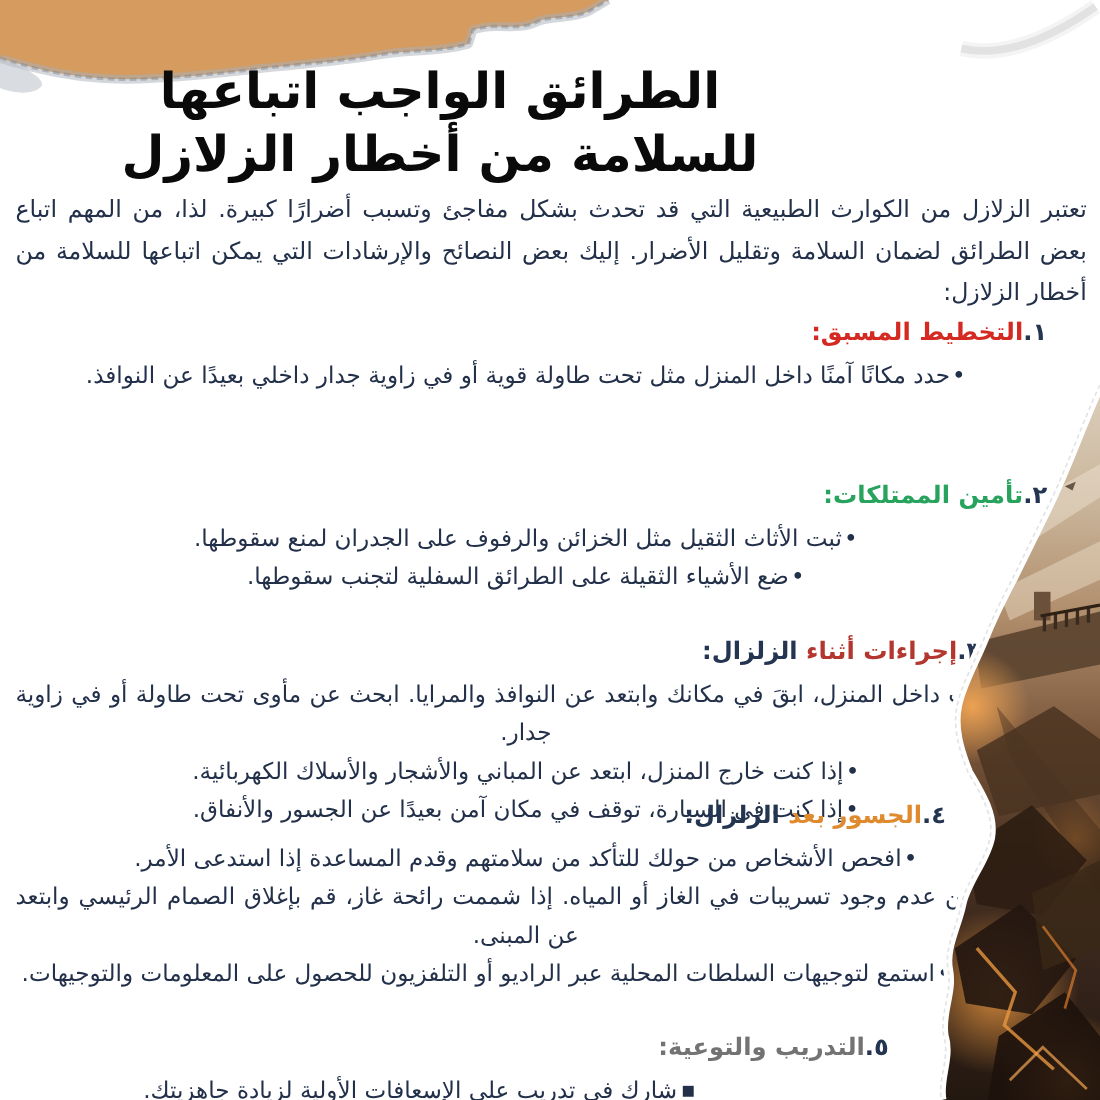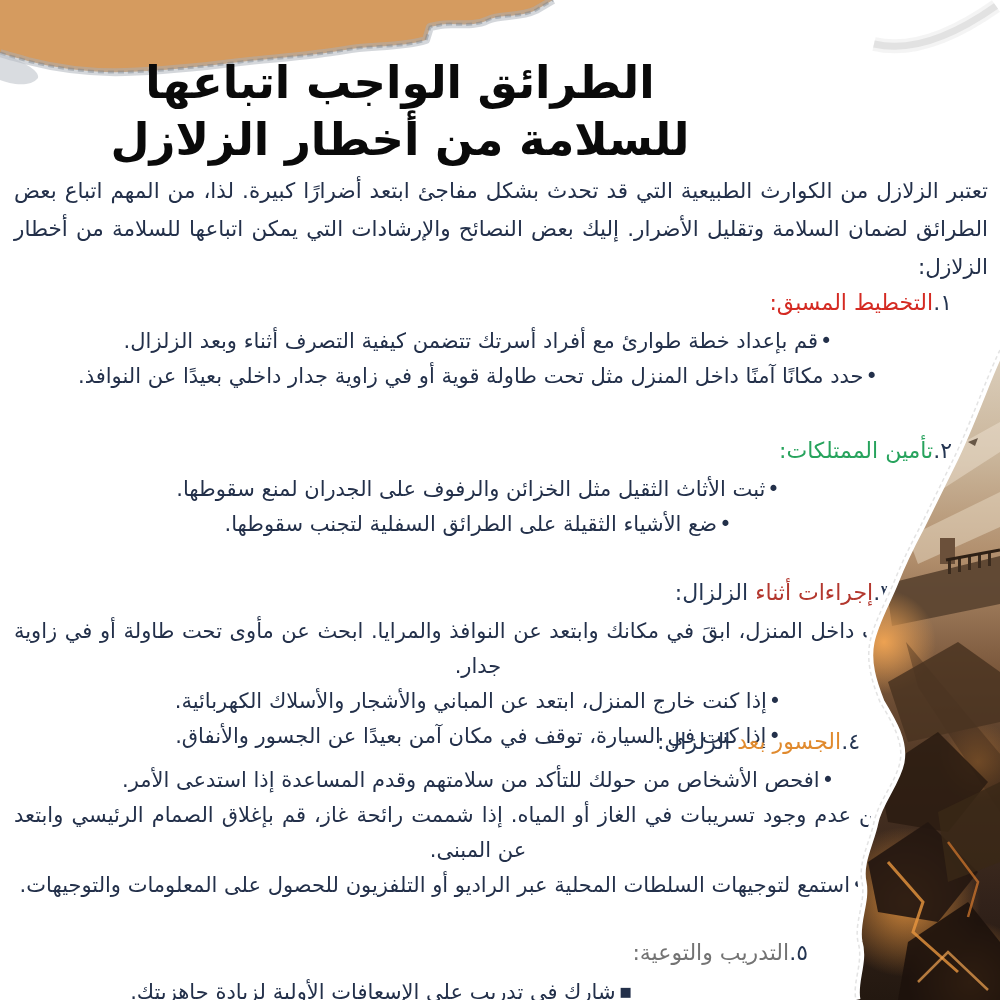--- a/index.html
+++ b/index.html
@@ -21,21 +21,21 @@
   
   .intro{
     position:absolute; top:172px; right:12px; left:14px;
     font-size:21.5px; line-height:38px; text-align:justify; margin:0;
     color:#23304a;
   }
   
   .section{position:absolute; right:12px; left:14px;}
   .s1{top:288px;} .s2{top:436px;} .s3{top:543px;margin-top:35px;} .s4{top:727px;} .s5{top:938px;}
   .sec-head{
-    font-size:22px; line-height:30px; font-weight:normal;
+    font-size:22px; line-height:30px; font-weight:bold;
     margin:0 0 6px 0; padding-right:36px;
   }
   .s3 .sec-head{padding-right:96px;}
   .s4 .sec-head{padding-right:128px;}
   .s5 .sec-head{padding-right:180px;}
   .bullet-item{
     font-size:21px; line-height:35px; margin:0; padding-right:46px;
     text-align:justify; text-align-last:center; color:#23304a;
   }
   .s4 .bullet-item:nth-of-type(3){padding-right:118px;}
@@ -66,26 +66,25 @@
   <svg class="curl" viewBox="0 0 130 60" aria-hidden="true">
     <path d="M4,44 Q55,56 126,6" fill="none" stroke="#c9c9c9" stroke-width="7" opacity="0.55"></path>
     <path d="M4,44 Q55,56 126,6" fill="none" stroke="#e4e4e4" stroke-width="14" opacity="0.4"></path>
   </svg>
 
   <h1 class="title">
     <span>الطرائق الواجب اتباعها</span><br>
     <span>للسلامة من أخطار الزلازل</span>
   </h1>
 
-  <p class="intro">تعتبر الزلازل من الكوارث الطبيعية التي قد تحدث بشكل مفاجئ ابتعد أضرارًا كبيرة. لذا، من المهم اتباع بعض الطرائق لضمان السلامة وتقليل الأضرار. إليك بعض النصائح والإرشادات التي يمكن اتباعها للسلامة من أخطار الزلازل:</p>
+  <p class="intro">تعتبر الزلازل من الكوارث الطبيعية التي قد تحدث بشكل مفاجئ وتسبب أضرارًا كبيرة. لذا، من المهم اتباع بعض الطرائق لضمان السلامة وتقليل الأضرار. إليك بعض النصائح والإرشادات التي يمكن اتباعها للسلامة من أخطار الزلازل:</p>
 
   <div id="sections">
       <div class="section s1">
         <h2 class="sec-head"><span class="sec-num" style="color: rgb(36, 53, 82);">١.</span><span class="sec-title" style="color: rgb(212, 42, 34);">التخطيط المسبق:</span></h2>
-        <p class="bullet-item"><span class="marker">•</span><span class="btext">قم بإعداد خطة طوارئ مع أفراد أسرتك تتضمن كيفية التصرف أثناء وبعد الزلزال.</span></p>
         <p class="bullet-item"><span class="marker">•</span><span class="btext">حدد مكانًا آمنًا داخل المنزل مثل تحت طاولة قوية أو في زاوية جدار داخلي بعيدًا عن النوافذ.</span></p>
       </div>
       <div class="section s2">
         <h2 class="sec-head"><span class="sec-num" style="color: rgb(36, 53, 82);">٢.</span><span class="sec-title" style="color: rgb(39, 163, 93); margin-left: 12px;">تأمين الممتلكات:</span></h2>
         <p class="bullet-item"><span class="marker">•</span><span class="btext">ثبت الأثاث الثقيل مثل الخزائن والرفوف على الجدران لمنع سقوطها.</span></p>
         <p class="bullet-item"><span class="marker">•</span><span class="btext">ضع الأشياء الثقيلة على الطرائق السفلية لتجنب سقوطها.</span></p>
       </div>
       <div class="section s3">
         <h2 class="sec-head"><span class="sec-num" style="color: rgb(36, 53, 82);">٣.</span><span class="sec-title" style="color: rgb(179, 55, 46);">إجراءات أثناء</span><span class="sec-suffix" style="color: rgb(36, 53, 82);"> الزلزال:</span></h2>
         <p class="bullet-item"><span class="marker">•</span><span class="btext">إذا كنت داخل المنزل، ابقَ في مكانك وابتعد عن النوافذ والمرايا. ابحث عن مأوى تحت طاولة أو في زاوية جدار.</span></p>

